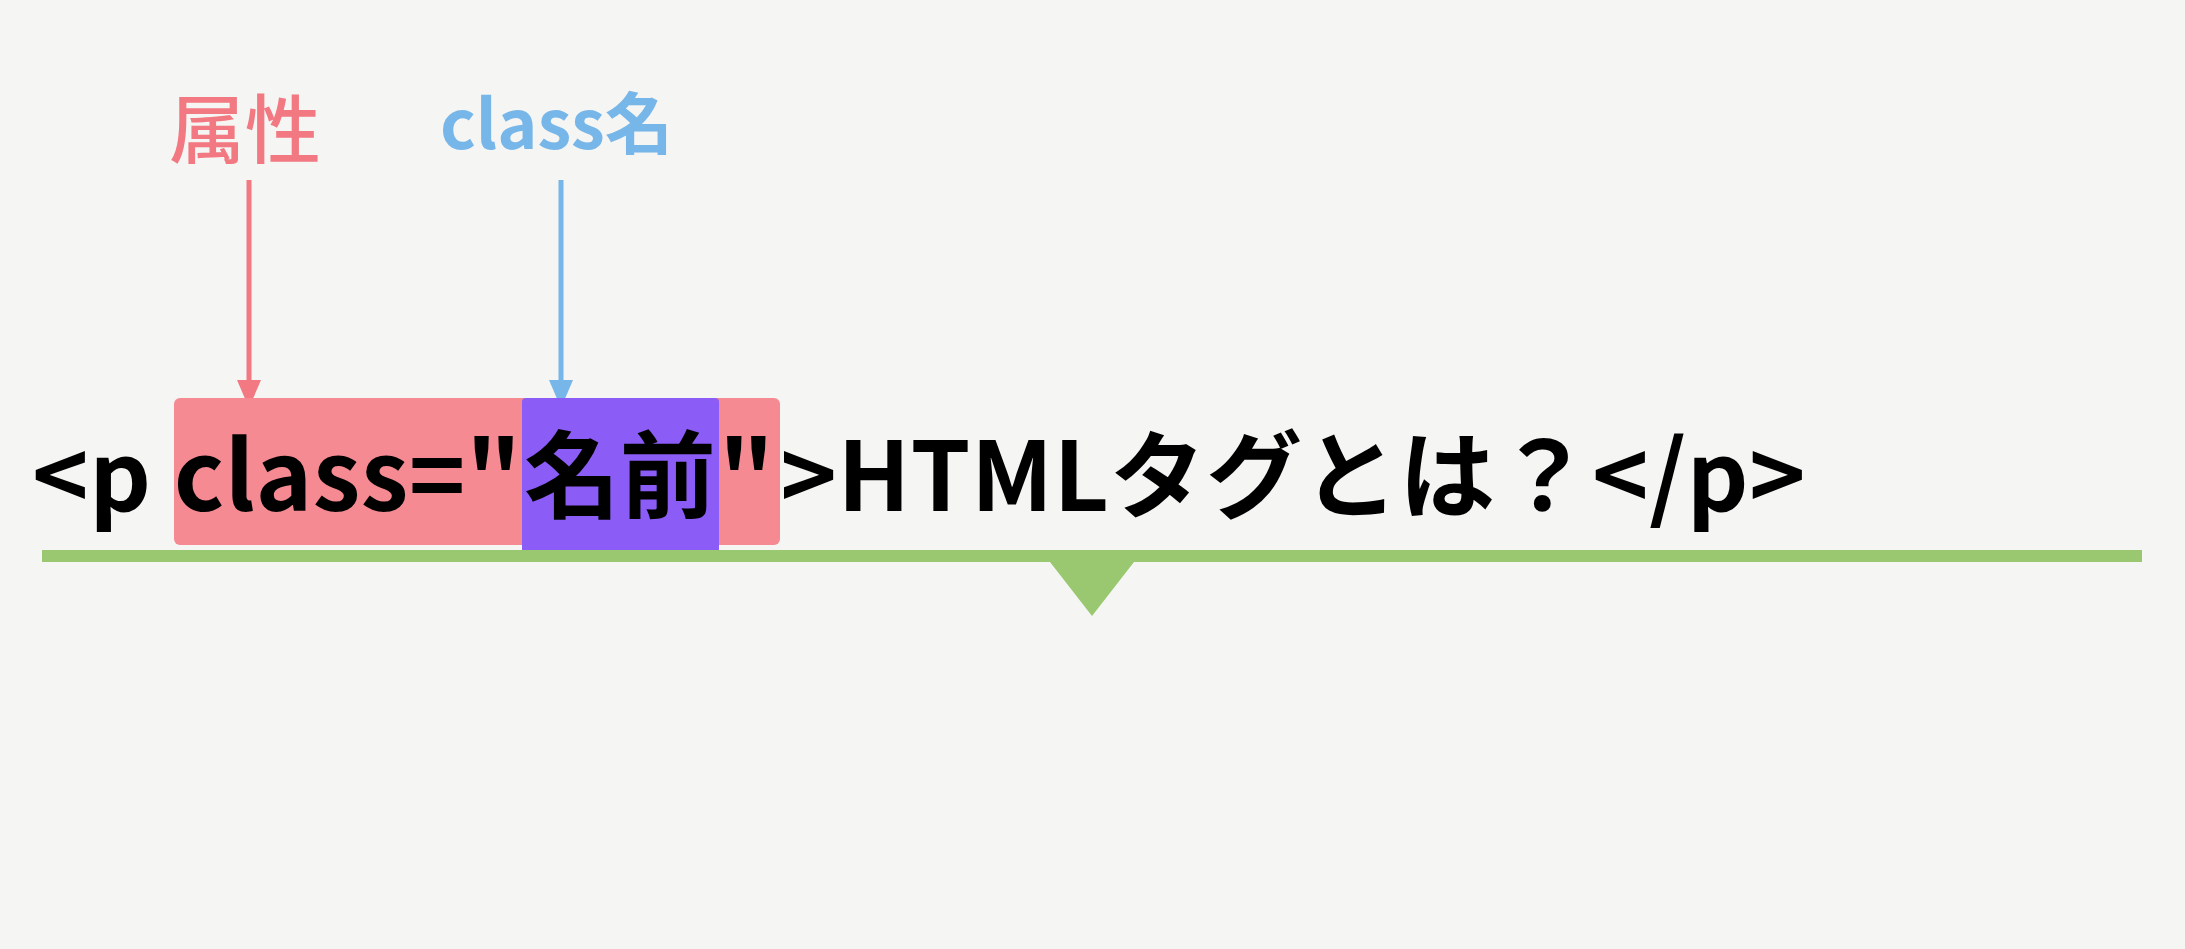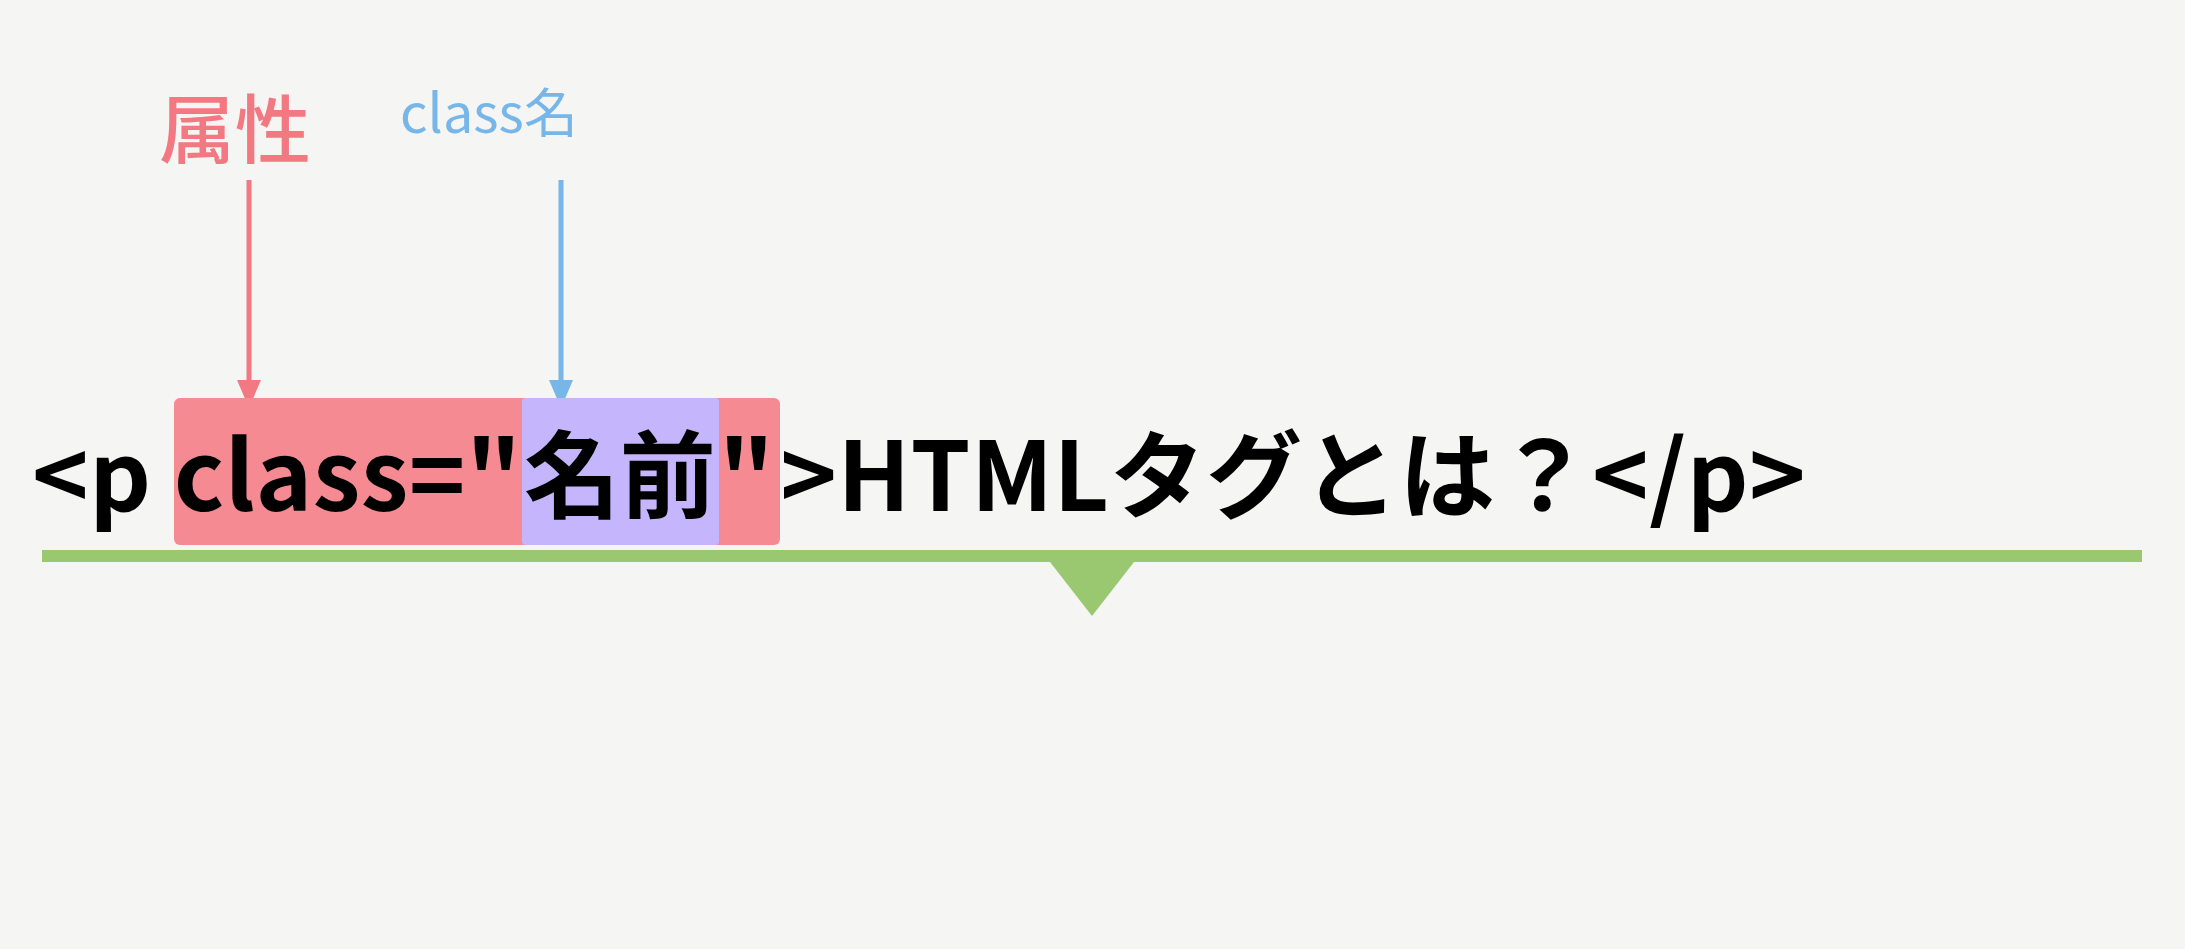--- a/index.html
+++ b/index.html
@@ -16,30 +16,30 @@
     height: 100%;
   }
   .top-labels {
     position: absolute;
     top: 70px;
     left: 0;
     width: 100%;
   }
   .label-attr {
     position: absolute;
-    left: 159px;
+    left: 169px;
     font-size: 76px;
     font-weight: 500;
     color: #f27982;
   }
   .label-class {
     position: absolute;
-    left: 400px;
-    font-size: 54px;
-    font-weight: 400;
+    left: 440px;
+    font-size: 68px;
+    font-weight: 700;
     color: #77b6e8;
   }
   .arrow {
     position: absolute;
     top: 180px;
   }
   .arrow svg { display: block; }
   .arrow-attr { left: 234px; }
   .arrow-class { left: 546px; }
 
@@ -52,22 +52,22 @@
     color: #000;
     white-space: nowrap;
     letter-spacing: 0.5px;
   }
   .hl-red {
     background: #f58a92;
     padding: 2px 6px 6px 0;
     border-radius: 6px;
   }
   .hl-blue {
-    background: #c4b5fd;
-    padding: 2px 2px 6px 2px;
+    background: #8b5cf6;
+    padding: 2px 2px 22px 2px;
     border-radius: 4px;
   }
 
   .underline-wrap {
     position: absolute;
     top: 550px;
     left: 42px;
     width: 2100px;
   }
   .underline {

